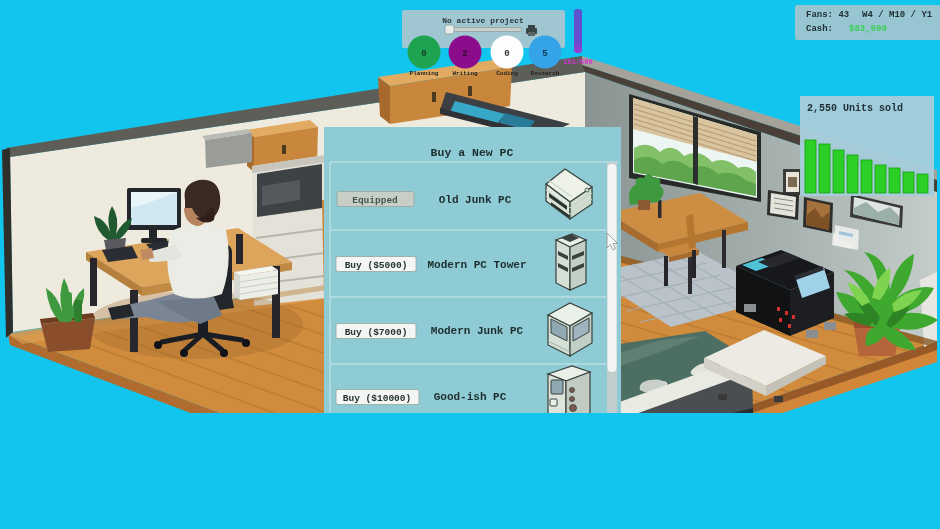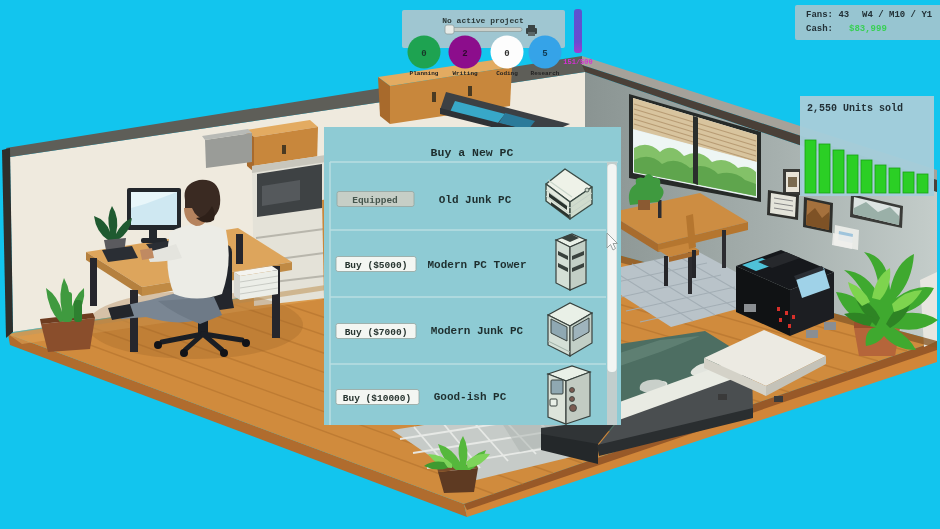--- a/index.html
+++ b/index.html
@@ -1,16 +1,16 @@
 <!DOCTYPE html>
 <html><head>
 <meta charset="utf-8">
 <style>
   html,body{margin:0;padding:0;background:#12c5ee;}
-  .stage{position:relative;width:940px;height:529px;overflow:hidden;font-family:"Liberation Mono",monospace;}
+  .stage{position:relative;width:940px;height:413px;overflow:hidden;font-family:"Liberation Mono",monospace;}
   svg{display:block;}
   text{font-family:"Liberation Mono",monospace;font-weight:bold;}
 </style>
 </head>
 <body>
 <div class="stage">
 <svg width="940" height="529" viewBox="0 0 940 529" shape-rendering="auto">
   <defs>
     <linearGradient id="rwall" x1="0" y1="0" x2="1" y2="0">
       <stop offset="0" stop-color="#8a9492"></stop>

